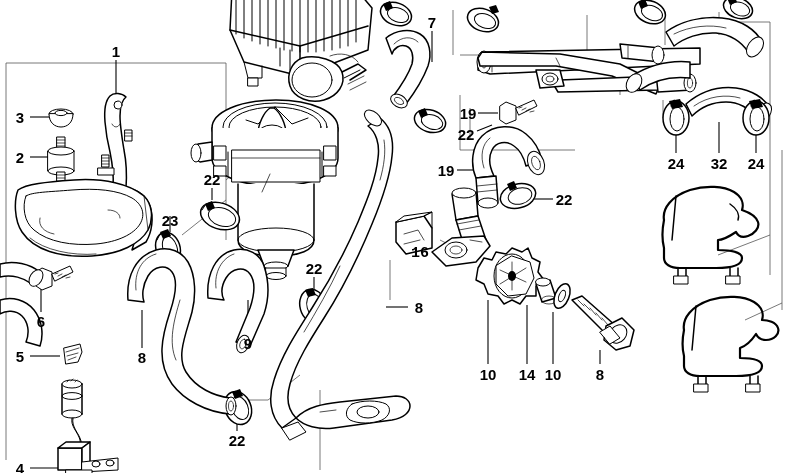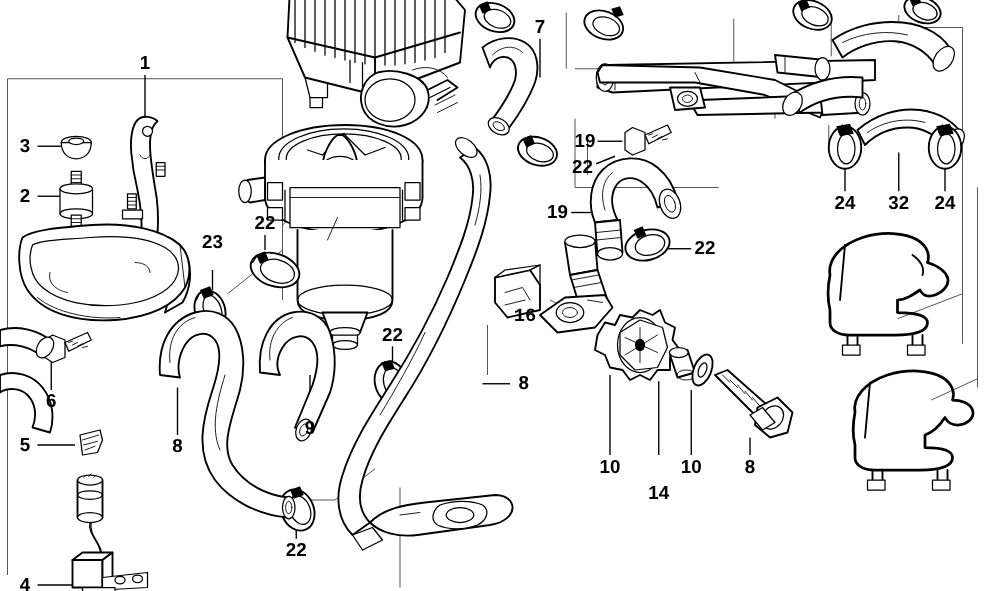--- a/index.html
+++ b/index.html
@@ -560,28 +560,28 @@
   <div class="callout" style="left:20px;  top:117px;">3</div>
   <div class="callout" style="left:20px;  top:468px;">4</div>
   <div class="callout" style="left:20px;  top:356px;">5</div>
   <div class="callout" style="left:41px;  top:321px;">6</div>
   <div class="callout" style="left:432px; top:22px;">7</div>
   <div class="callout" style="left:419px; top:307px;">8</div>
   <div class="callout" style="left:248px; top:343px;">9</div>
   <div class="callout" style="left:142px; top:357px;">8</div>
   <div class="callout" style="left:600px; top:374px;">8</div>
   <div class="callout" style="left:553px; top:374px;">10</div>
-  <div class="callout" style="left:527px; top:395px;">14</div>
+  <div class="callout" style="left:527px; top:374px;">14</div>
   <div class="callout" style="left:488px; top:374px;">10</div>
   <div class="callout" style="left:420px; top:253px;font-family:Liberation Mono, monospace;">16</div>
   <div class="callout" style="left:446px; top:170px;">19</div>
   <div class="callout" style="left:468px; top:113px;">19</div>
   <div class="callout" style="left:719px; top:163px;">32</div>
   <div class="callout" style="left:212px; top:179px;">22</div>
   <div class="callout" style="left:314px; top:268px;">22</div>
   <div class="callout" style="left:466px; top:134px;">22</div>
   <div class="callout" style="left:564px; top:199px;">22</div>
   <div class="callout" style="left:237px; top:440px;">22</div>
-  <div class="callout" style="left:170px; top:194px;">23</div>
+  <div class="callout" style="left:170px; top:220px;">23</div>
   <div class="callout" style="left:676px; top:163px;">24</div>
   <div class="callout" style="left:756px; top:163px;">24</div>
 
 </div>
 
 </body></html>

